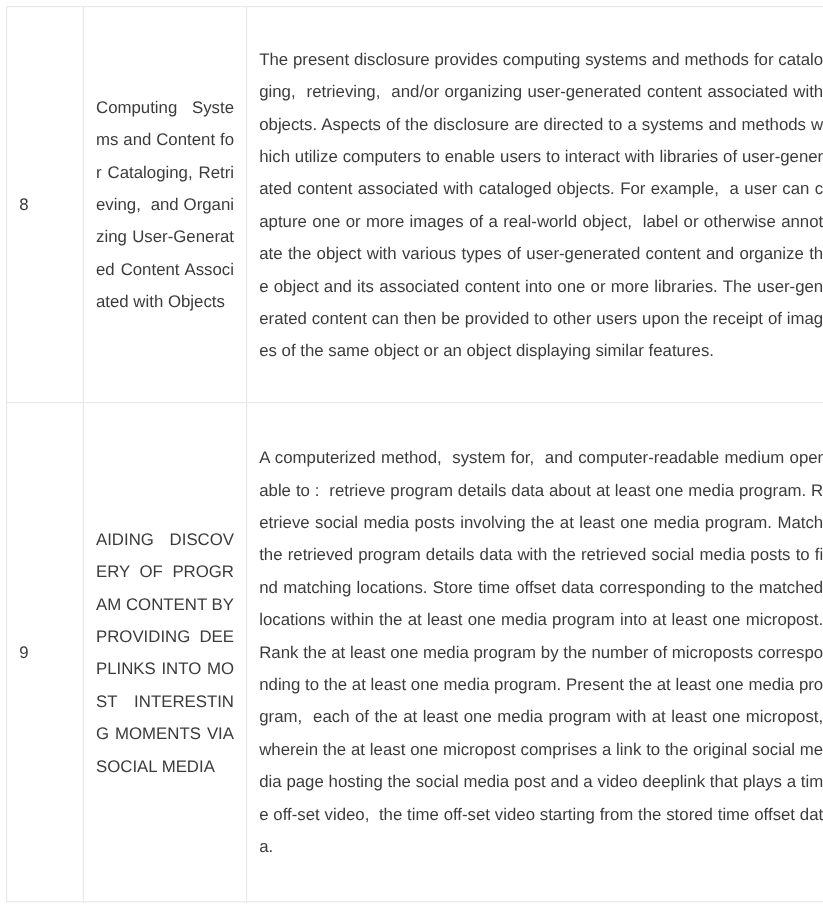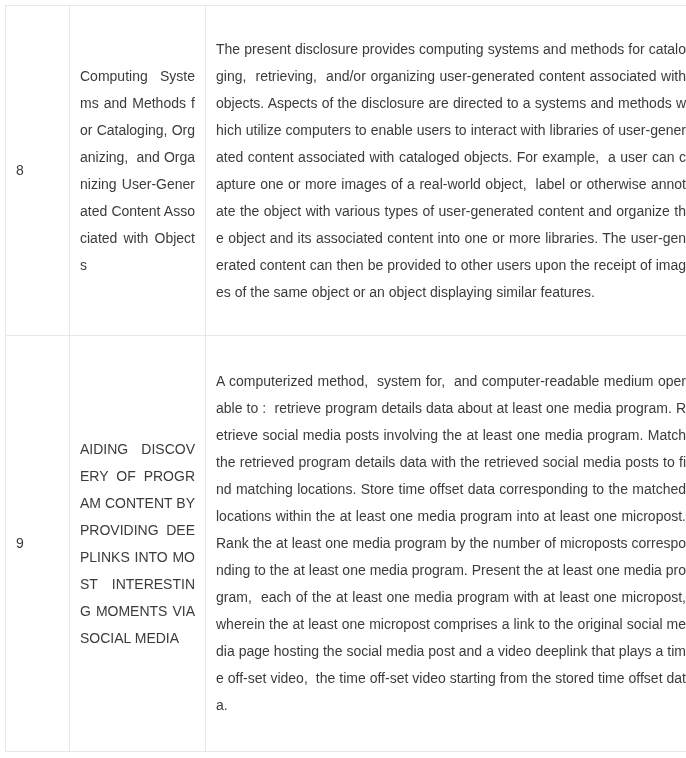--- a/index.html
+++ b/index.html
@@ -38,21 +38,21 @@
   tr.row-9 { height: 416px; }
 </style>
 </head>
 <body>
 
 <div class="table-wrap">
   <table class="results">
     <tbody>
       <tr class="row-8">
         <td class="col-index">8</td>
-        <td class="col-title">Computing Systems and Methods for Cataloging, Organizing,  and Organizing User-Generated Content Associated with Objects</td>
+        <td class="col-title">Computing Systems and Content for Cataloging, Retrieving,  and Organizing User-Generated Content Associated with Objects</td>
         <td class="col-abstract">The present disclosure provides computing systems and methods for cataloging,  retrieving,  and/or organizing user-generated content associated with objects. Aspects of the disclosure are directed to a systems and methods which utilize computers to enable users to interact with libraries of user-generated content associated with cataloged objects. For example,  a user can capture one or more images of a real-world object,  label or otherwise annotate the object with various types of user-generated content and organize the object and its associated content into one or more libraries. The user-generated content can then be provided to other users upon the receipt of images of the same object or an object displaying similar features.</td>
 
       </tr>
       <tr class="row-9">
         <td class="col-index">9</td>
         <td class="col-title">AIDING DISCOVERY OF PROGRAM CONTENT BY PROVIDING DEEPLINKS INTO MOST INTERESTING MOMENTS VIA SOCIAL MEDIA</td>
         <td class="col-abstract">A computerized method,  system for,  and computer-readable medium operable to :  retrieve program details data about at least one media program. Retrieve social media posts involving the at least one media program. Match the retrieved program details data with the retrieved social media posts to find matching locations. Store time offset data corresponding to the matched locations within the at least one media program into at least one micropost. Rank the at least one media program by the number of microposts corresponding to the at least one media program. Present the at least one media program,  each of the at least one media program with at least one micropost,  wherein the at least one micropost comprises a link to the original social media page hosting the social media post and a video deeplink that plays a time off-set video,  the time off-set video starting from the stored time offset data.</td>
 
       </tr>
     </tbody>

